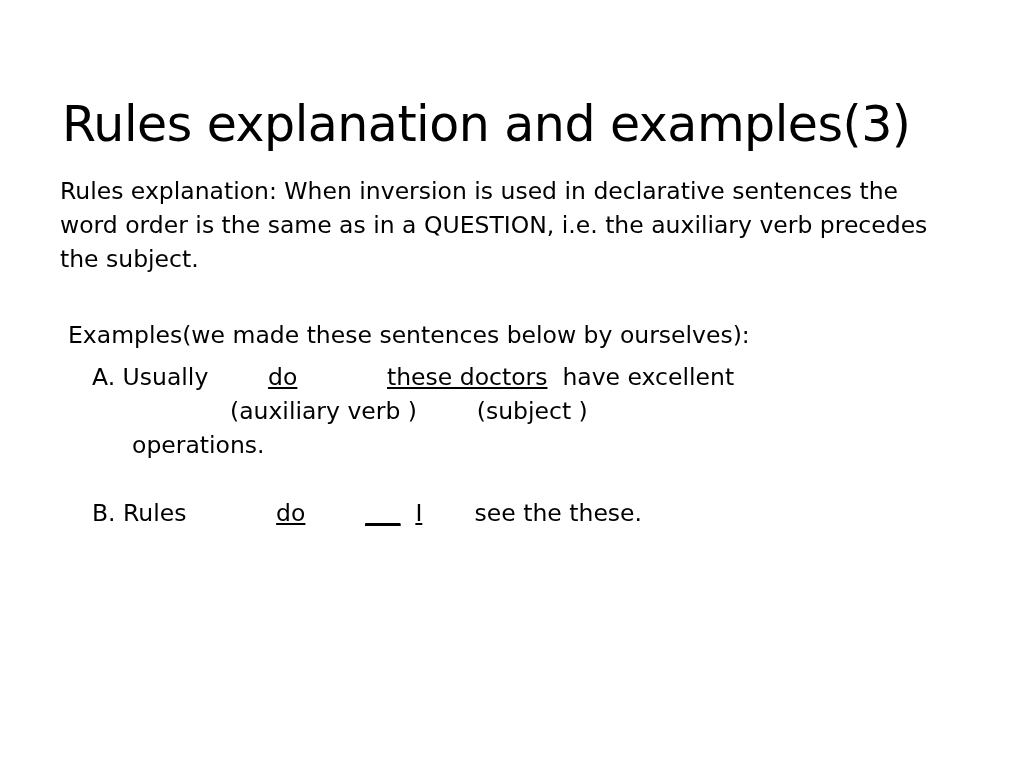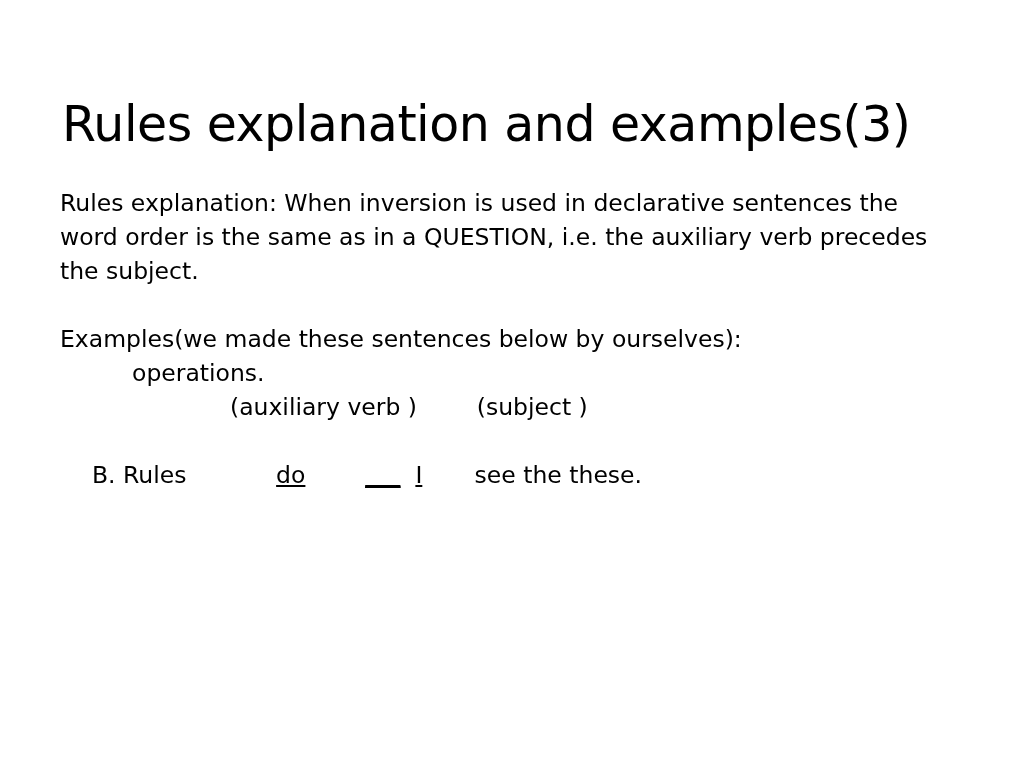--- a/index.html
+++ b/index.html
@@ -27,36 +27,36 @@
     width: 920px;
     font-size: 49px;
     line-height: 1.15;
     font-weight: normal;
     letter-spacing: -0.5px;
     white-space: nowrap;
   }
   .body-block {
     position: absolute;
     left: 60px;
-    top: 186px;
+    top: 174px;
     width: 920px;
     font-size: 23.5px;
     line-height: 34px;
   }
   .para {
     margin: 0;
   }
   .rules-para {
     width: 900px;
   }
   .spacer {
     height: 34px;
   }
   .examples-intro {
-    margin: 0;
+    margin: 8px;
   }
   .example-line {
     margin: 0;
     white-space: pre;
   }
   .u {
     text-decoration: underline;
   }
   .indent-a { padding-left: 32px; }
   .indent-a2 { padding-left: 170px; }
@@ -72,24 +72,25 @@
   <h1 class="slide-title">Rules explanation and examples(3)</h1>
 
   <div class="body-block">
 
     <p class="para rules-para">Rules explanation: When inversion is used in declarative sentences the word order is the same as in a QUESTION, i.e. the auxiliary verb precedes the subject.</p>
 
     <div class="spacer"></div>
 
     <p class="examples-intro">Examples(we made these sentences below by ourselves):</p>
 
+    <p class="example-line indent-a"><span>A. Usually</span>        <span class="u">do</span>            <span class="u">these doctors</span>  <span>have excellent</span></p>
+
+    <p class="example-line indent-a2"><span>(auxiliary verb )</span>        <span>(subject )</span></p>
 
     <p class="example-line indent-a3">operations.</p>
-
-    <p class="example-line indent-a2"><span>(auxiliary verb )</span>        <span>(subject )</span></p>
 
     <div class="spacer"></div>
 
     <p class="example-line indent-b"><span>B. Rules</span>            <span class="u">do</span>        <span class="u">___</span>  <span class="u">I</span>       <span>see the these.</span></p>
 
 
   </div>
 </div>
 
 </body></html>

